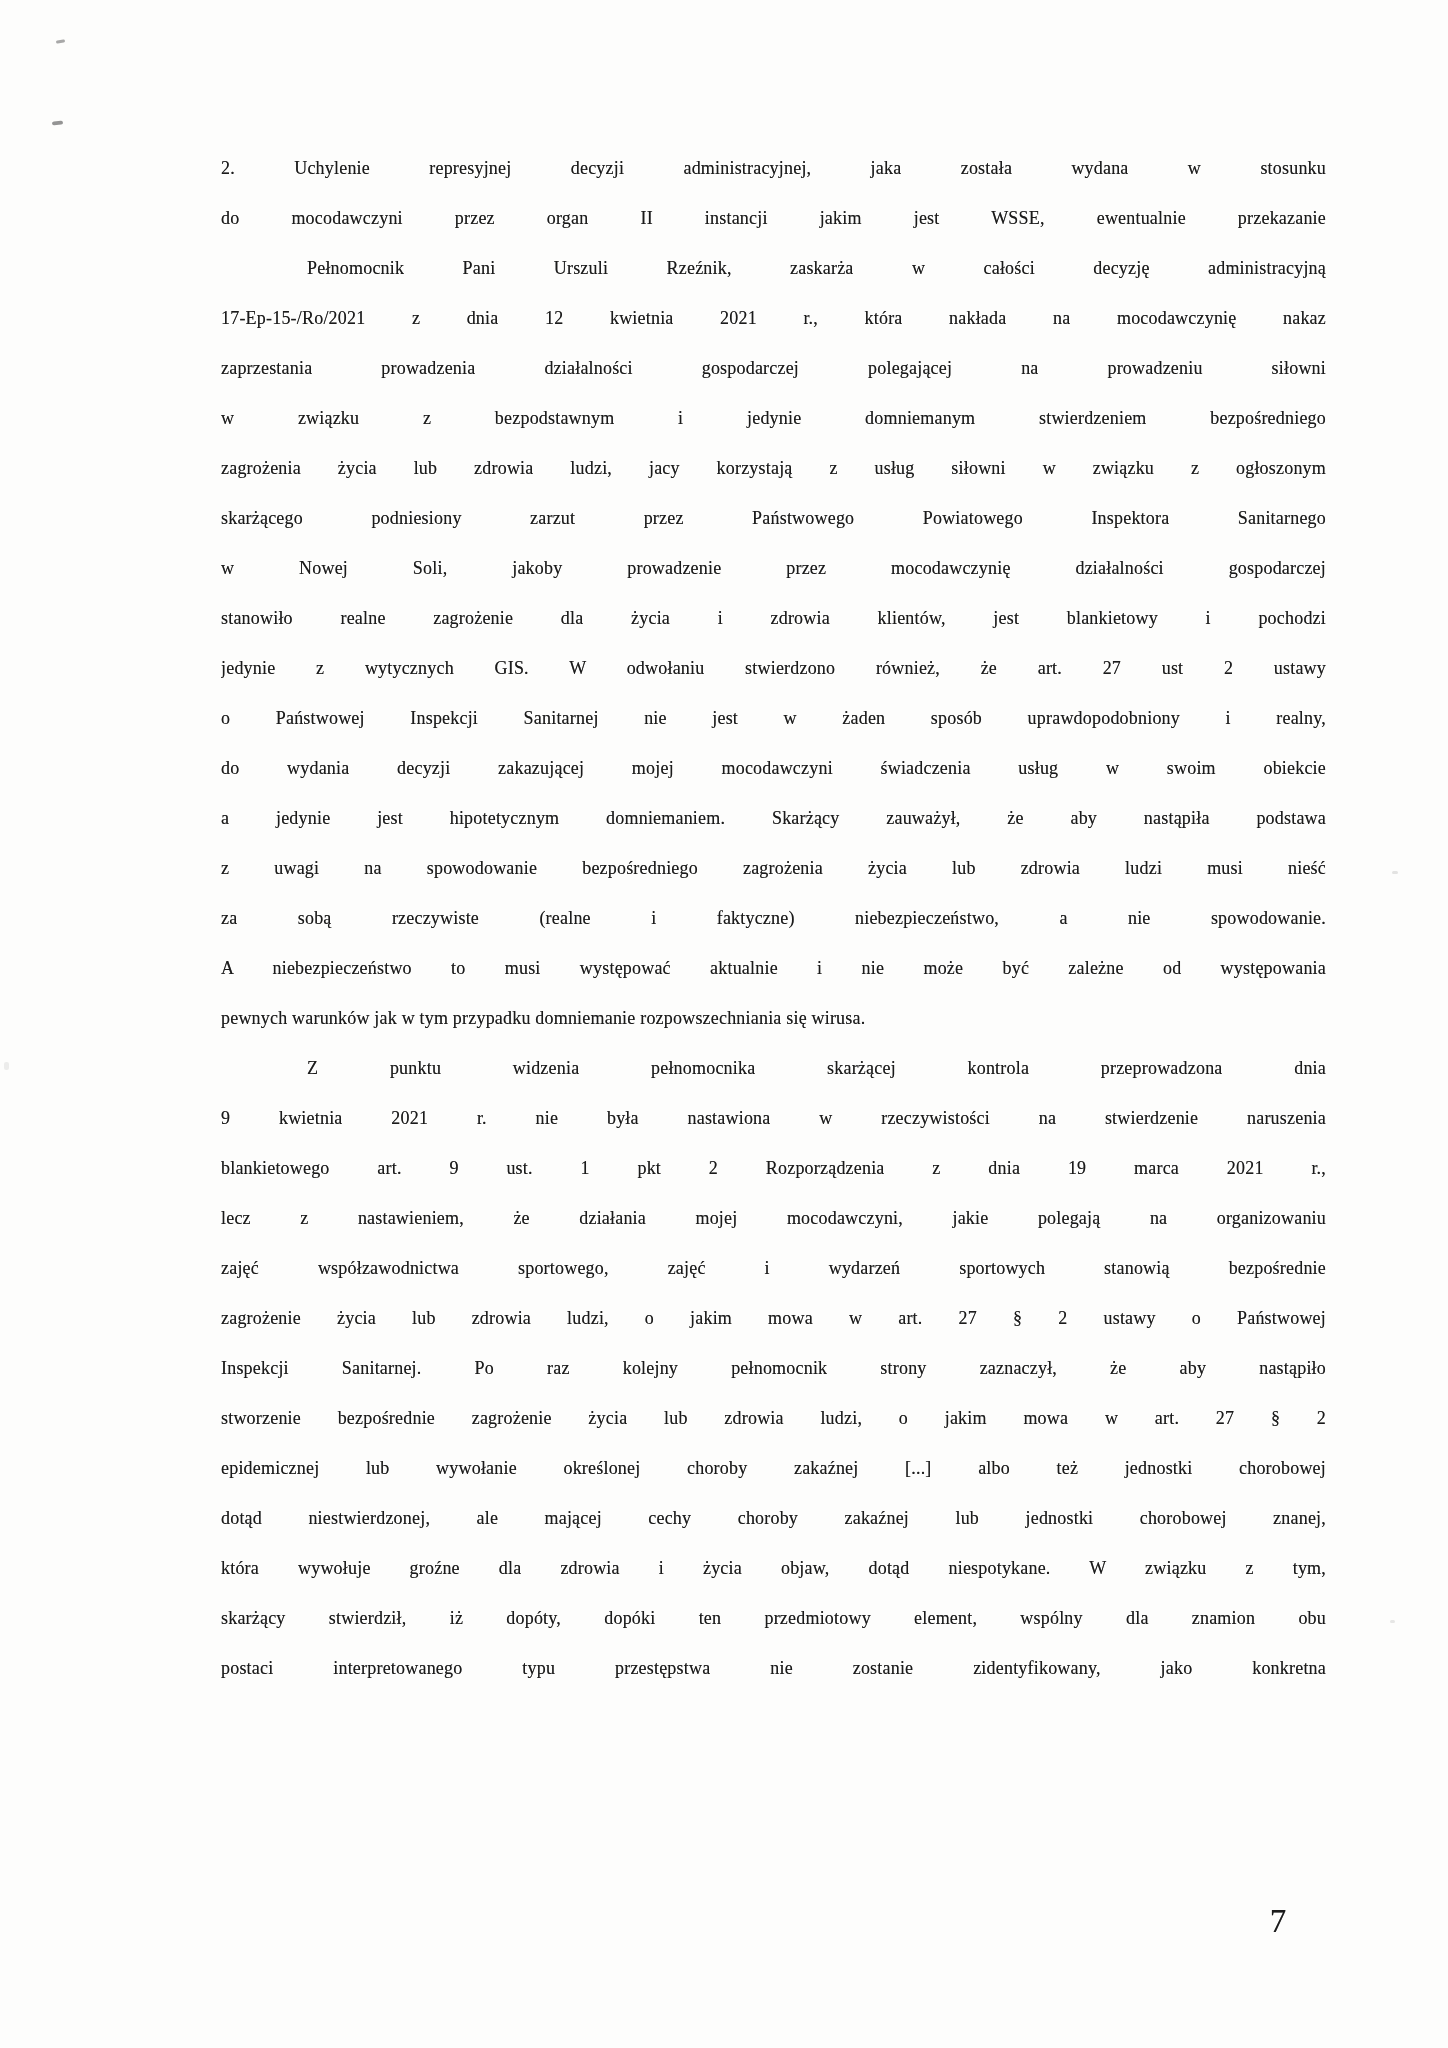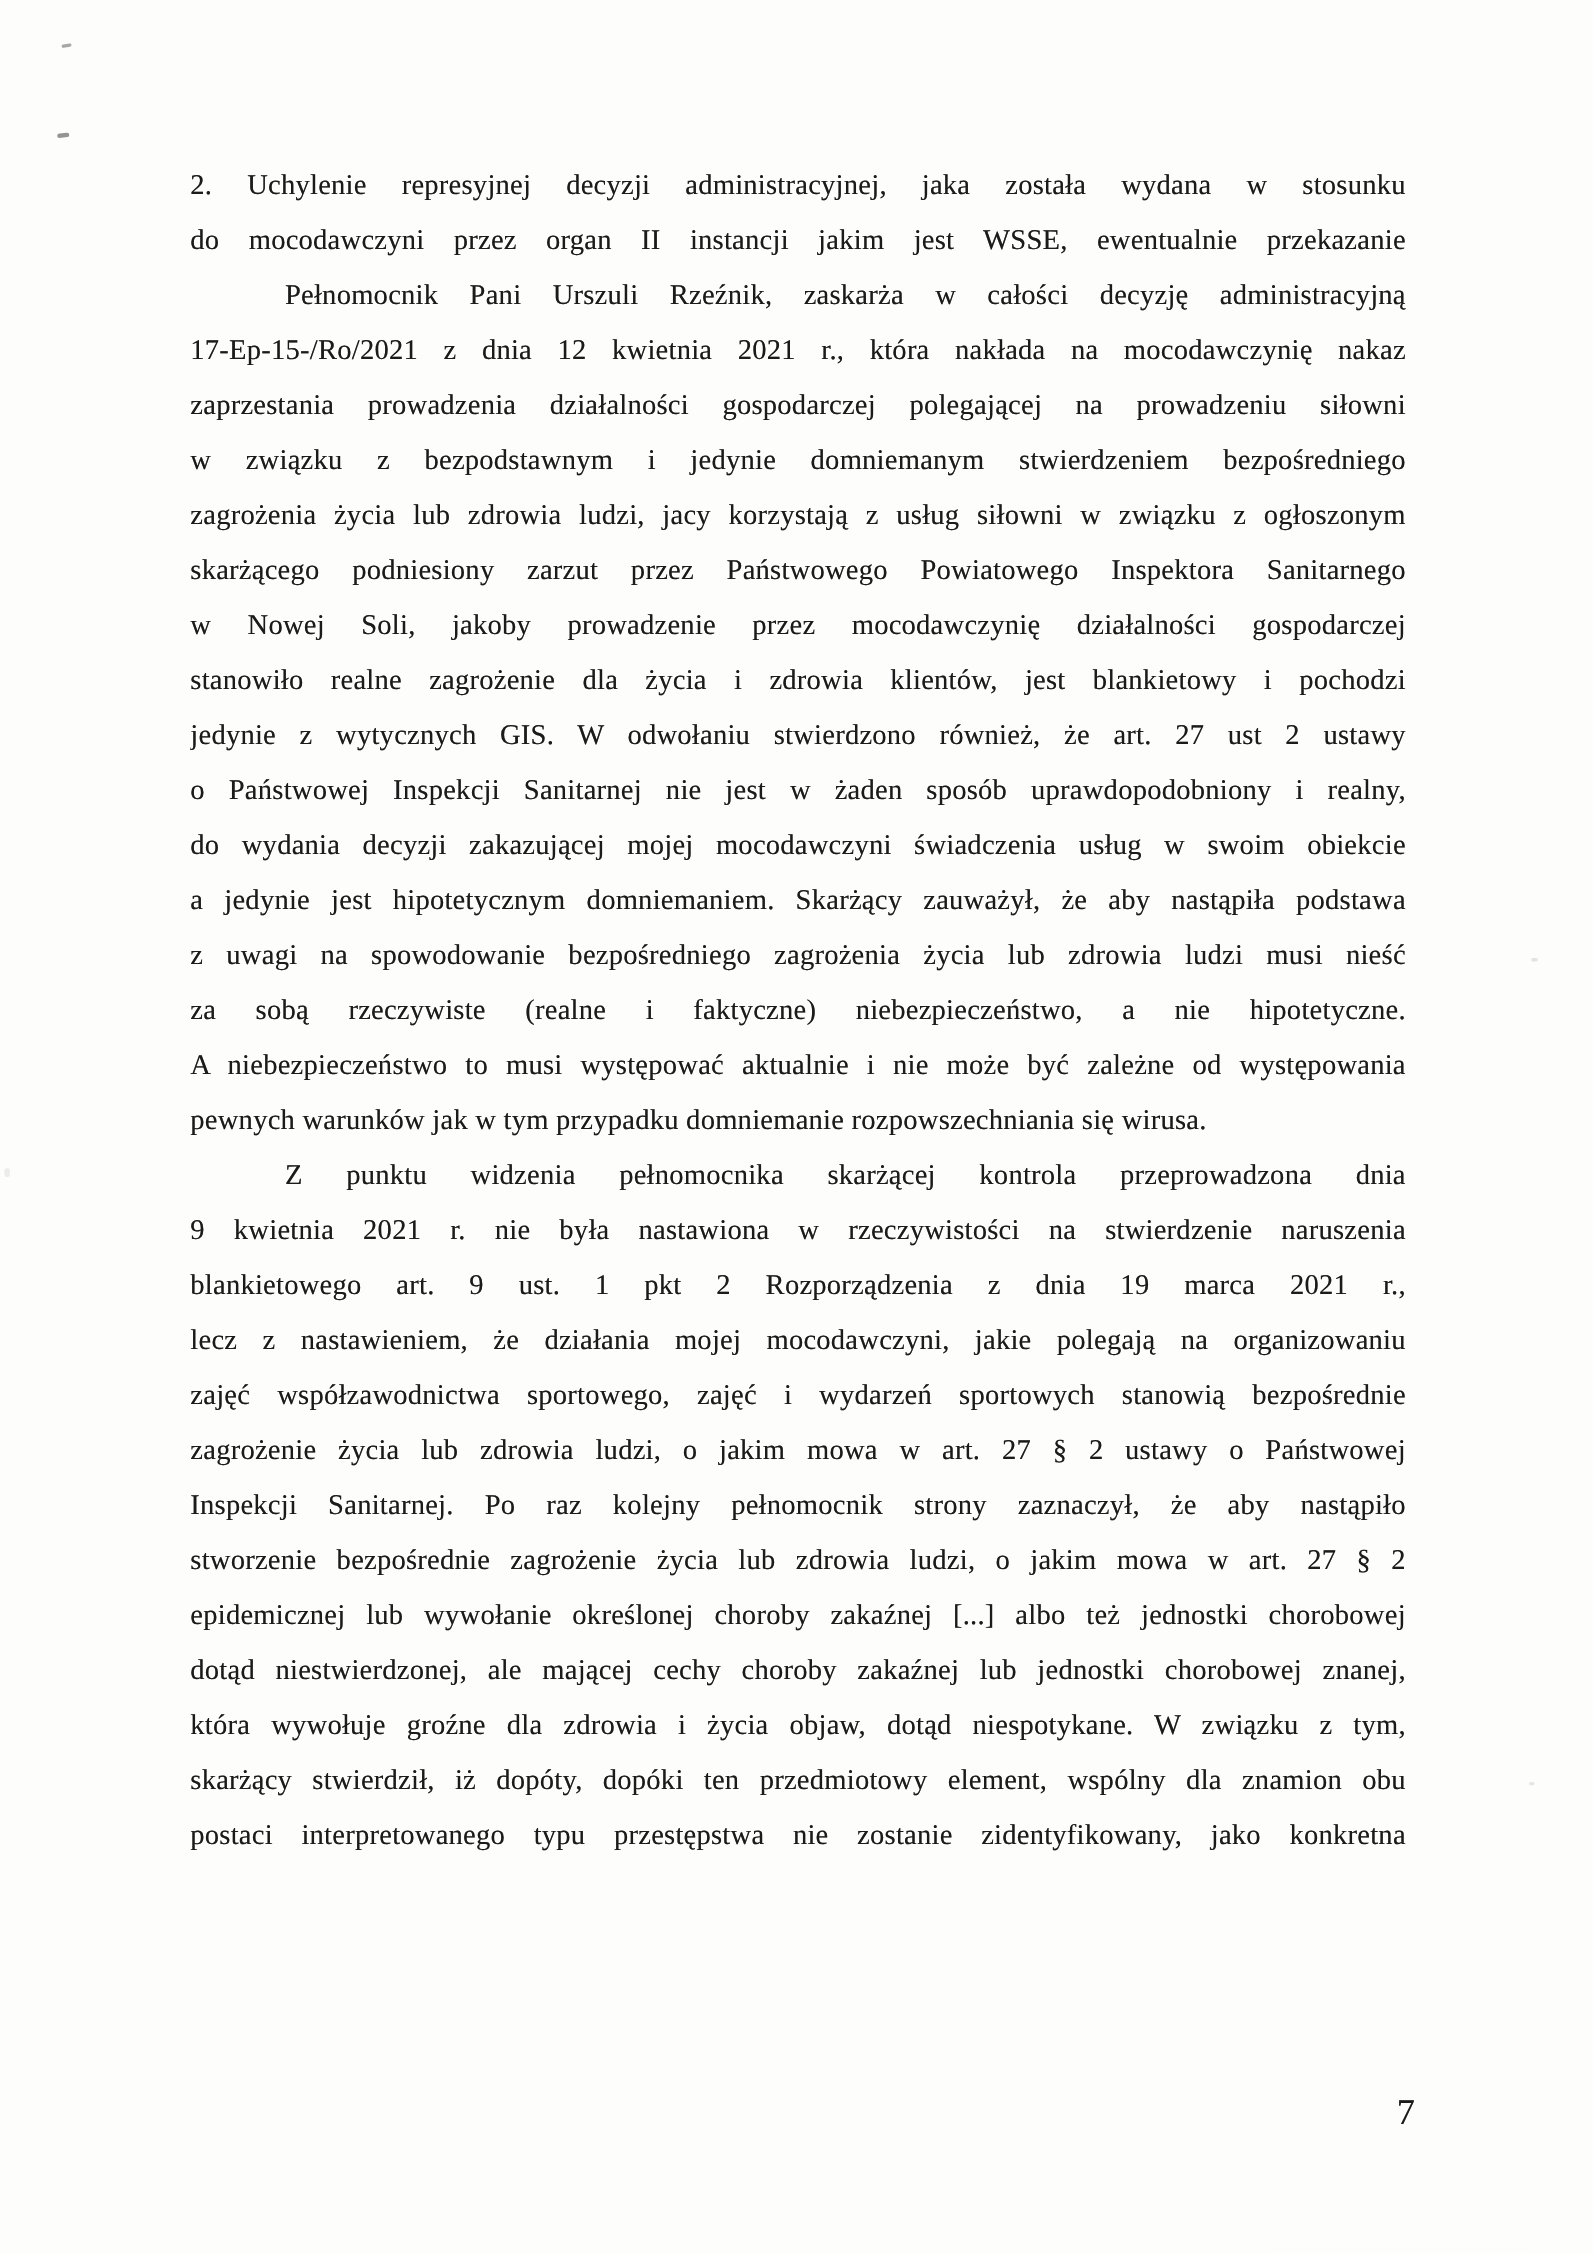--- a/index.html
+++ b/index.html
@@ -20,27 +20,28 @@
     position: absolute;
     left: 173px;
     top: 143px;
     width: 1105px;
   }
   .line {
     box-sizing: border-box;
     width: 100%;
     height: 50px;
     line-height: 50px;
-    font-size: 26px;
+    font-size: 18px;
     white-space: normal;
     overflow: hidden;
     text-align: justify;
     text-align-last: justify;
     letter-spacing: 0.2px;
     text-shadow: 0 0 0.5px rgba(20,20,20,0.55);
+    margin-left: 48px;
   }
   .line.no-justify {
     text-align-last: left;
   }
   .line.indent {
     padding-left: 86px;
   }
   .page-num {
     position: absolute;
     left: 1256px;
@@ -83,21 +84,21 @@
       <div class="line">w związku z bezpodstawnym i jedynie domniemanym stwierdzeniem bezpośredniego</div>
       <div class="line">zagrożenia życia lub zdrowia ludzi, jacy korzystają z usług siłowni w związku z ogłoszonym</div>
       <div class="line">skarżącego podniesiony zarzut przez Państwowego Powiatowego Inspektora Sanitarnego</div>
       <div class="line">w Nowej Soli, jakoby prowadzenie przez mocodawczynię działalności gospodarczej</div>
       <div class="line">stanowiło realne zagrożenie dla życia i zdrowia klientów, jest blankietowy i pochodzi</div>
       <div class="line">jedynie z wytycznych GIS. W odwołaniu stwierdzono również, że art. 27 ust 2 ustawy</div>
       <div class="line">o Państwowej Inspekcji Sanitarnej nie jest w żaden sposób uprawdopodobniony i realny,</div>
       <div class="line">do wydania decyzji zakazującej mojej mocodawczyni świadczenia usług w swoim obiekcie</div>
       <div class="line">a jedynie jest hipotetycznym domniemaniem. Skarżący zauważył, że aby nastąpiła podstawa</div>
       <div class="line">z uwagi na spowodowanie bezpośredniego zagrożenia życia lub zdrowia ludzi musi nieść</div>
-      <div class="line">za sobą rzeczywiste (realne i faktyczne) niebezpieczeństwo, a nie hipotetyczne.</div>
+      <div class="line">za sobą rzeczywiste (realne i faktyczne) niebezpieczeństwo, a nie spowodowanie.</div>
       <div class="line">A niebezpieczeństwo to musi występować aktualnie i nie może być zależne od występowania</div>
       <div class="line no-justify">pewnych warunków jak w tym przypadku domniemanie rozpowszechniania się wirusa.</div>
       <div class="line indent">Z punktu widzenia pełnomocnika skarżącej kontrola przeprowadzona dnia</div>
       <div class="line">9 kwietnia 2021 r. nie była nastawiona w rzeczywistości na stwierdzenie naruszenia</div>
       <div class="line">blankietowego art. 9 ust. 1 pkt 2 Rozporządzenia z dnia 19 marca 2021 r.,</div>
       <div class="line">lecz z nastawieniem, że działania mojej mocodawczyni, jakie polegają na organizowaniu</div>
       <div class="line">zajęć współzawodnictwa sportowego, zajęć i wydarzeń sportowych stanowią bezpośrednie</div>
       <div class="line">zagrożenie życia lub zdrowia ludzi, o jakim mowa w art. 27 § 2 ustawy o Państwowej</div>
       <div class="line">Inspekcji Sanitarnej. Po raz kolejny pełnomocnik strony zaznaczył, że aby nastąpiło</div>
       <div class="line">stworzenie bezpośrednie zagrożenie życia lub zdrowia ludzi, o jakim mowa w art. 27 § 2</div>

